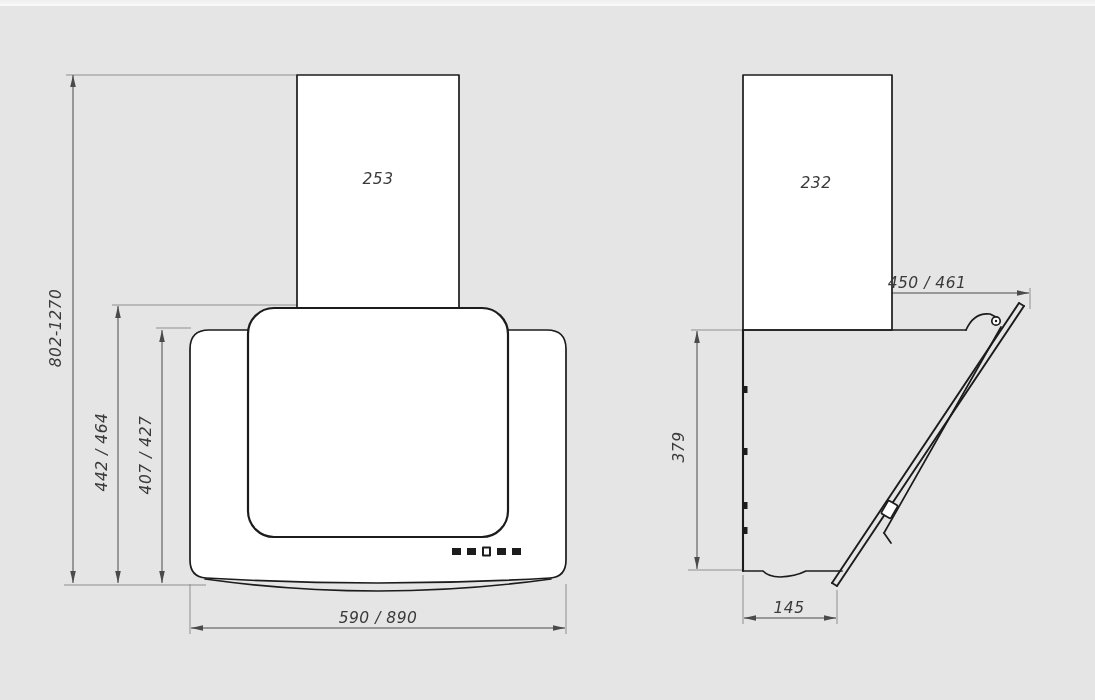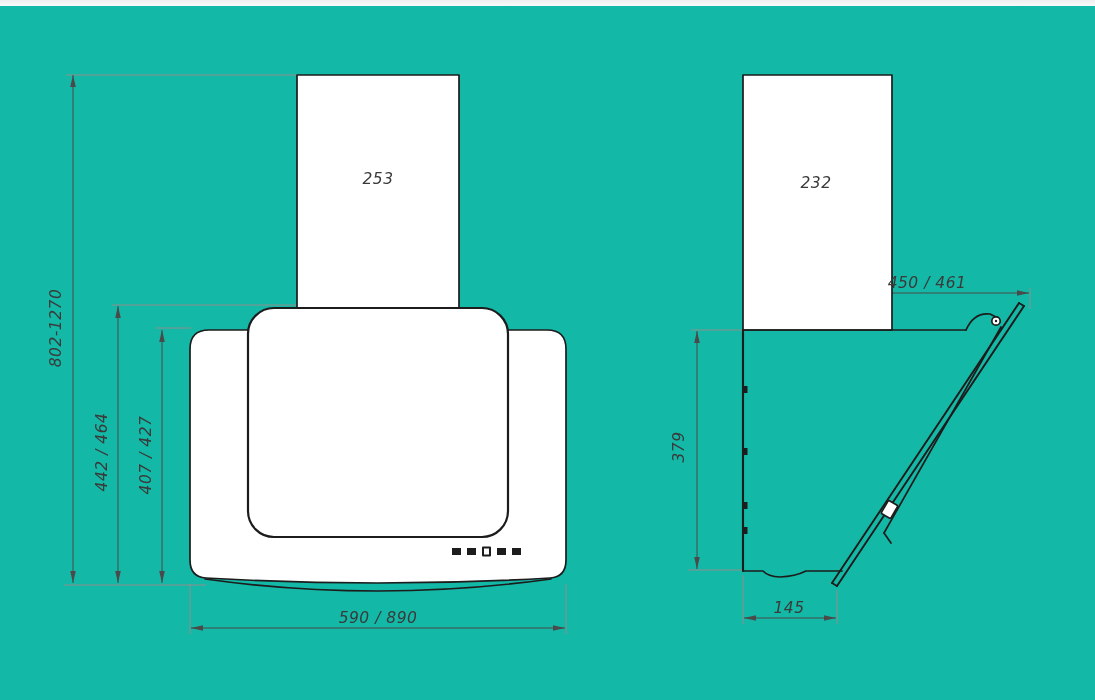--- a/index.html
+++ b/index.html
@@ -5,21 +5,21 @@
   html, body {
     margin: 0;
     padding: 0;
     background: #ffffff;
     font-family: "DejaVu Sans", sans-serif;
   }
   .canvas {
     position: relative;
     width: 1095px;
     height: 700px;
-    background: #14b8a6;
+    background: #e5e5e5;
     overflow: hidden;
   }
   .top-strip {
     position: absolute;
     top: 0; left: 0;
     width: 100%;
     height: 6px;
     background: linear-gradient(#efefef, #fafafa);
   }
   svg.drawing {

